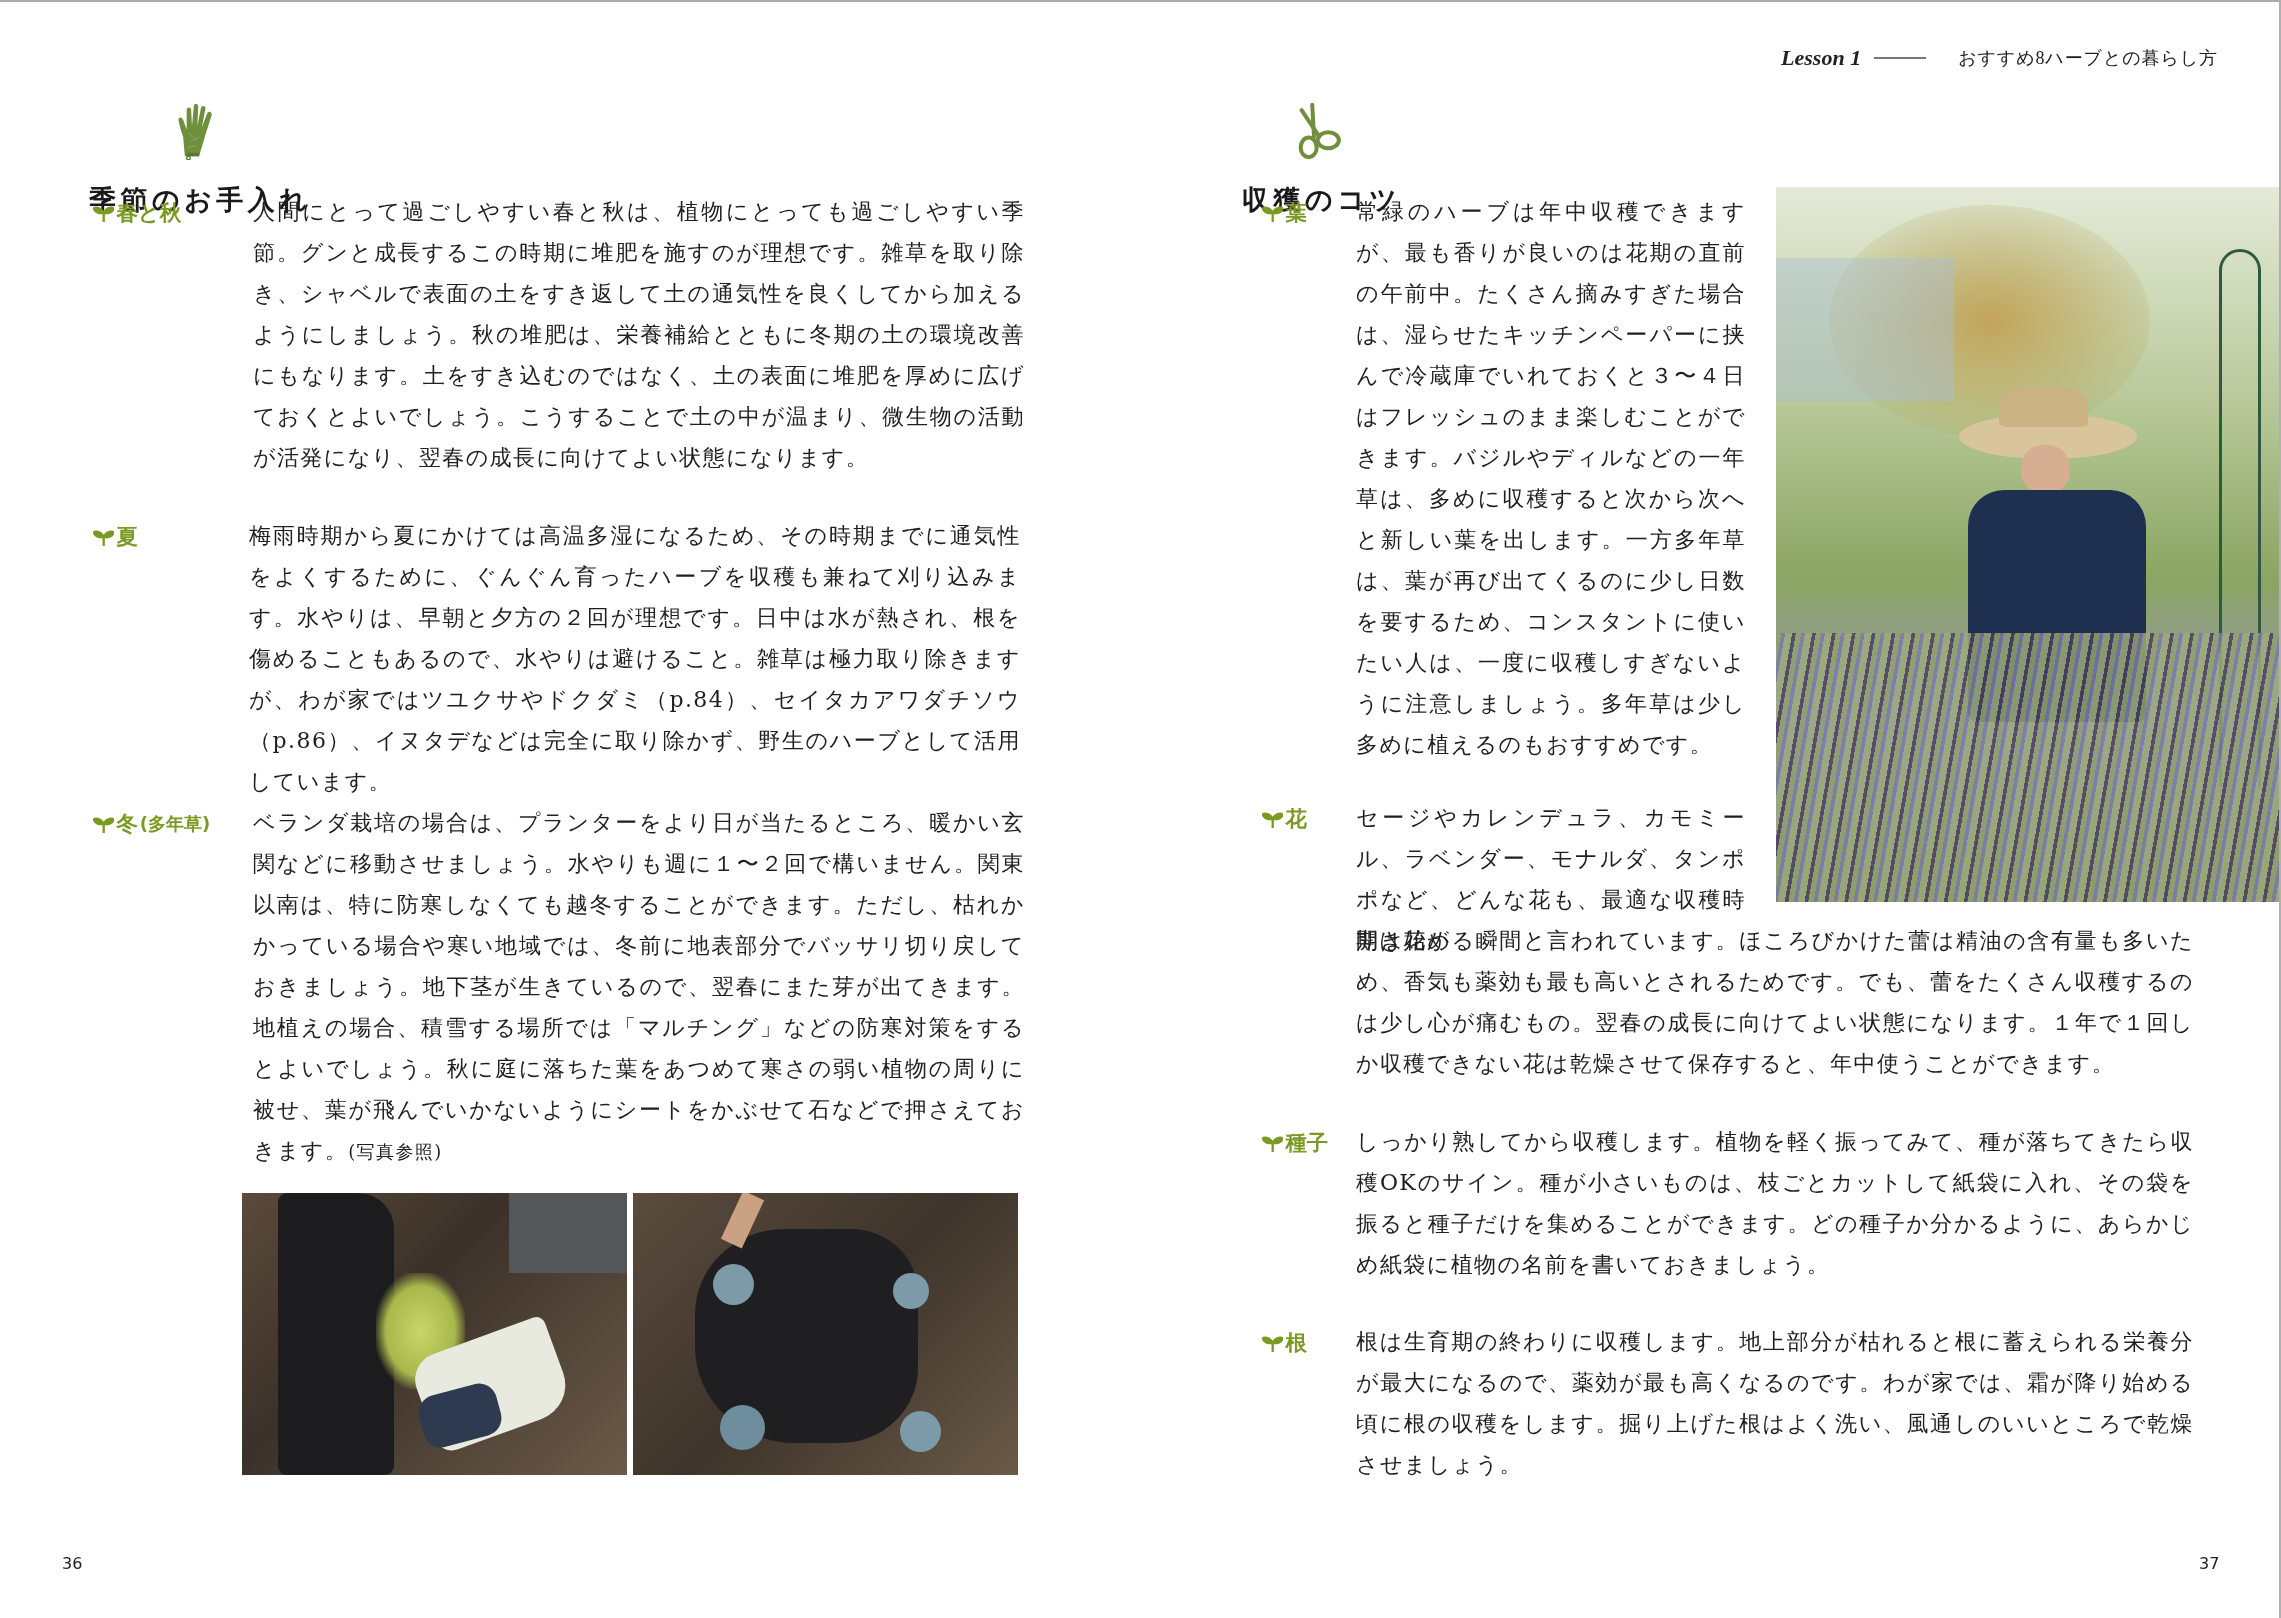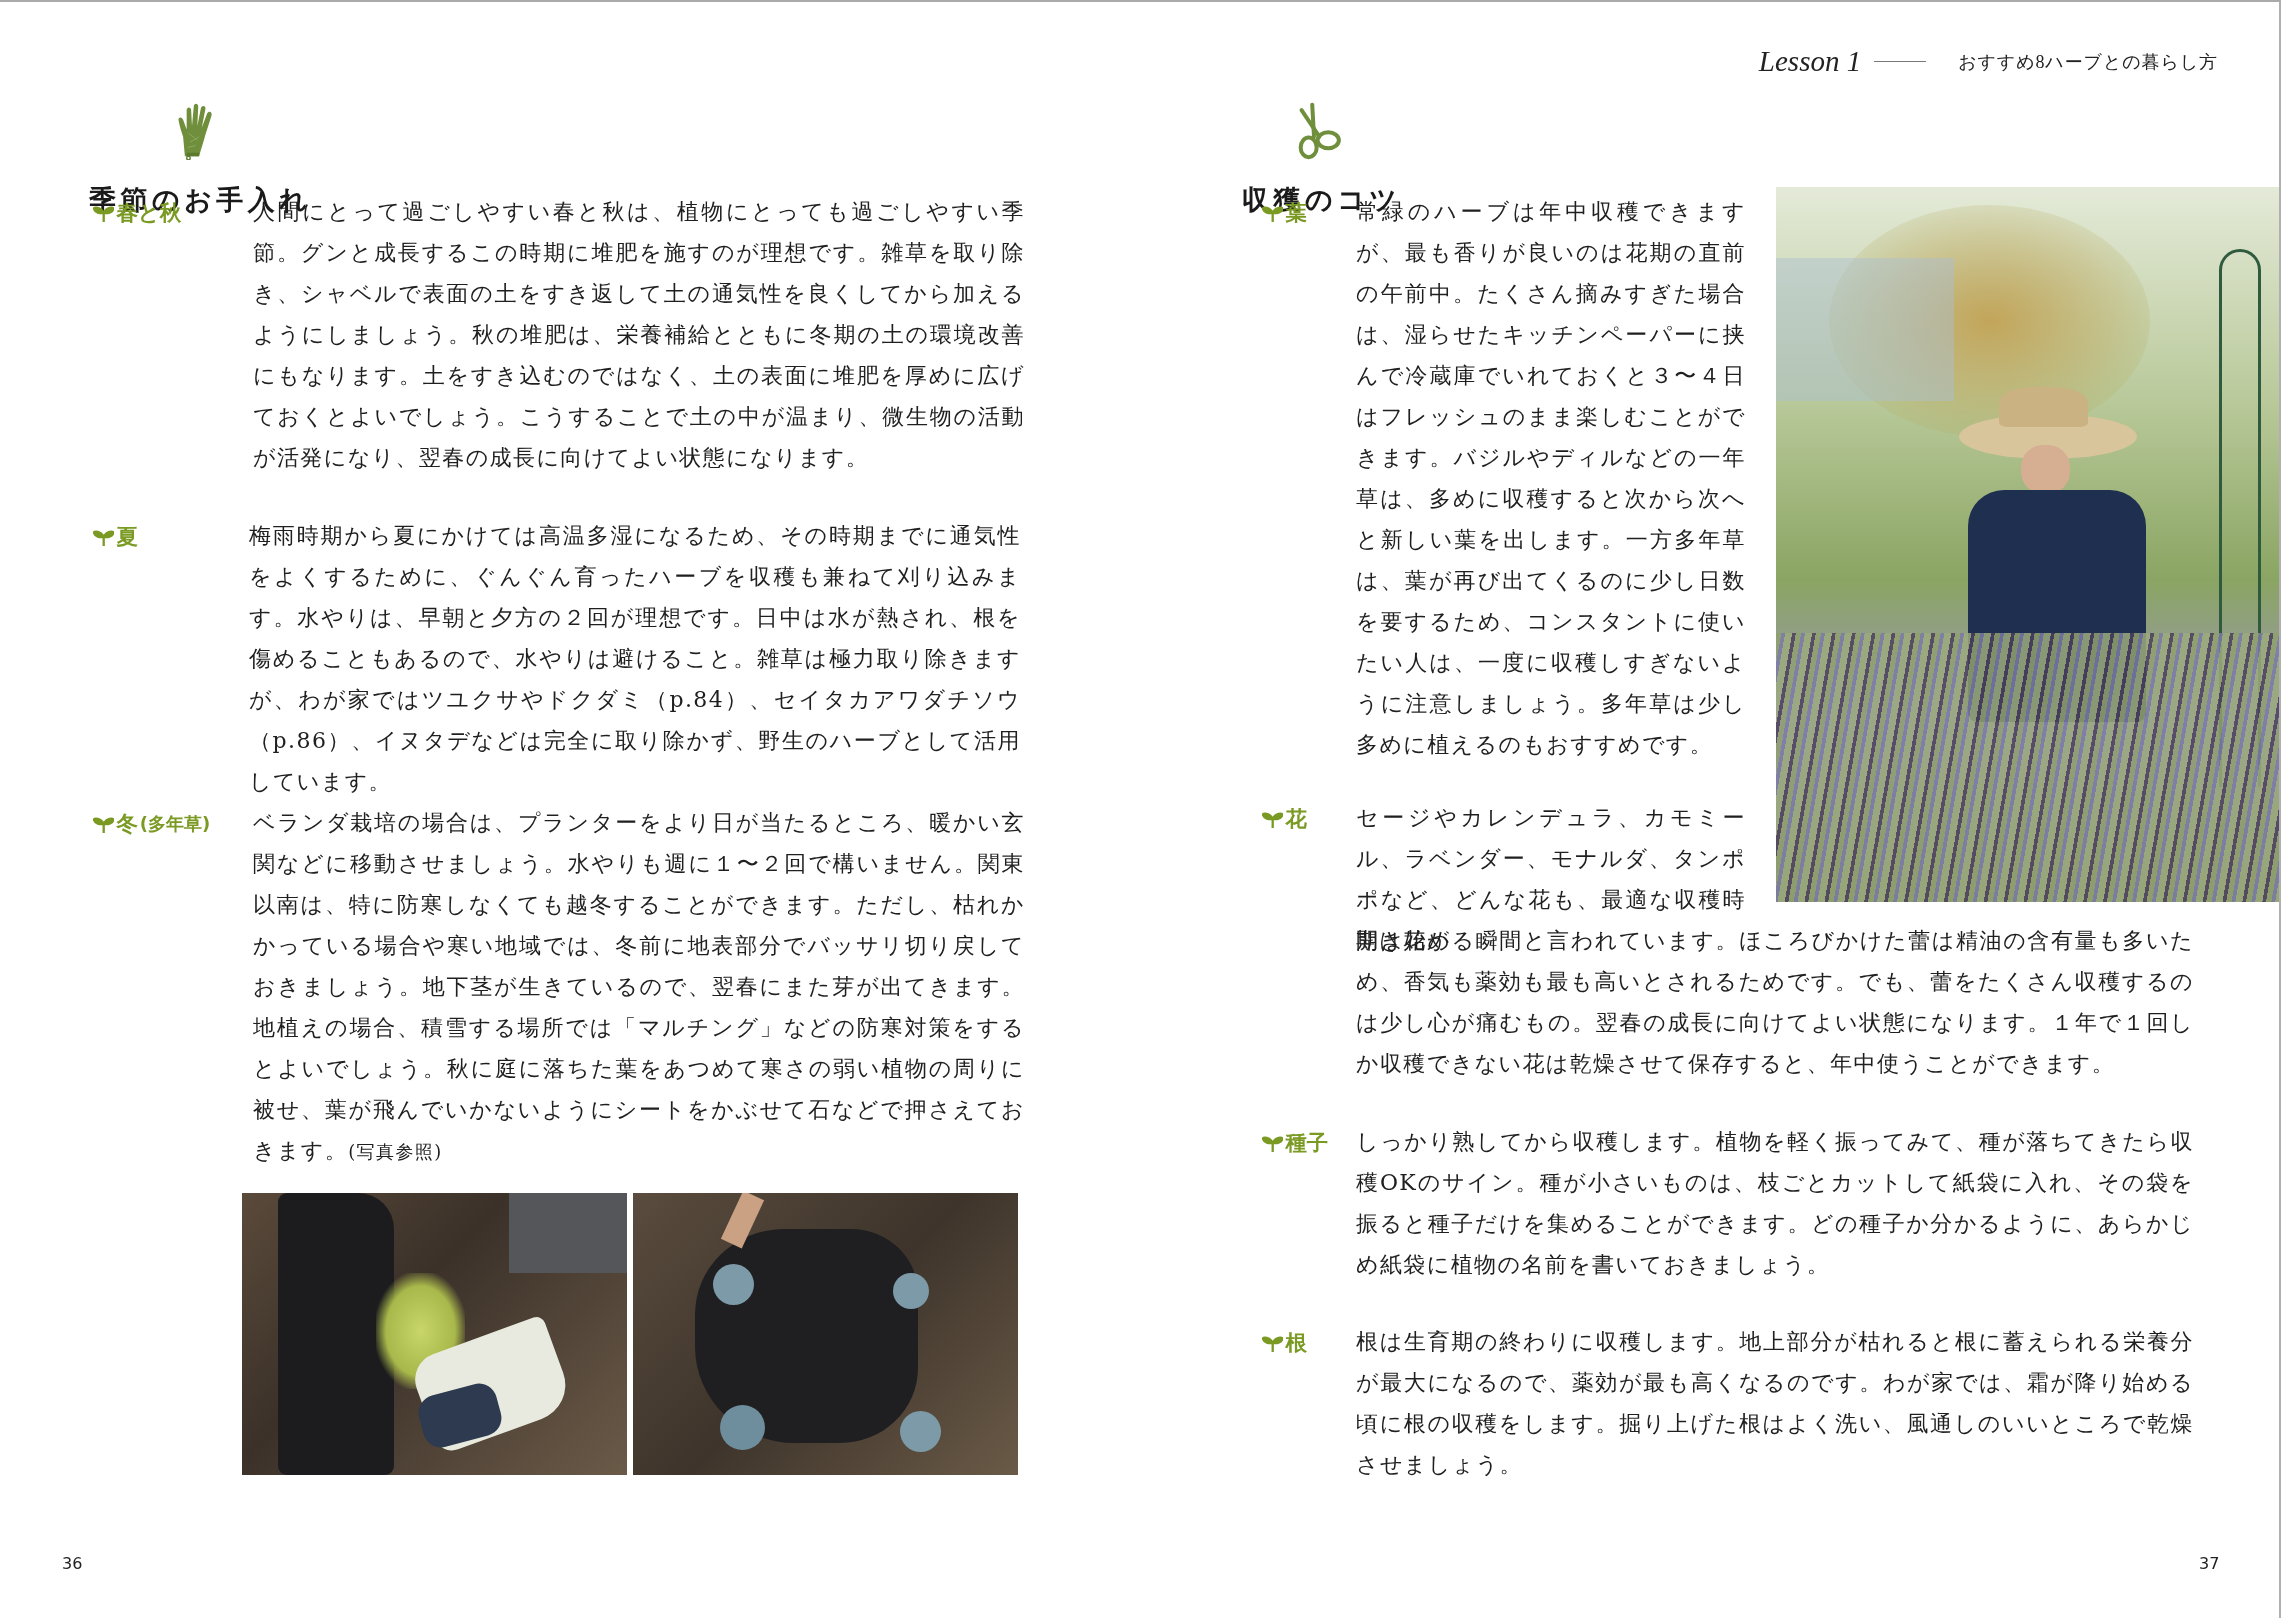--- a/index.html
+++ b/index.html
@@ -7,21 +7,21 @@
     width:2281px; height:1618px; position:relative; overflow:hidden;
     background:#ffffff; color:#1e1e1e;
     font-family: "DejaVu Serif", "Liberation Serif", serif;
     border-top:2.7px solid #aaaaaa; border-right:2.7px solid #b0b0b0; box-sizing:border-box;
   }
   .abs { position:absolute; }
   .running-head {
     top:43px; right:61px; display:flex; align-items:center; gap:12.5px;
     font-size:19.6px; color:#222;
   }
-  .running-head .lesson { font-family:"Liberation Serif", serif; font-style:italic; font-size:29px; }
+  .running-head .lesson { font-family:"Liberation Serif", serif; font-style:italic; font-size:22px;font-weight:bold; }
   .running-head .rule { width:52px; height:1.8px; background:#777; }
   .running-head .subtitle { font-family:Liberation Serif, serif; font-size:18px; letter-spacing:0.9px;margin-left:20px; }
 
   .section-heading { display:flex; align-items:center; gap:23px;flex-direction:column; }
   .section-heading .title {
     font-family:"DejaVu Sans", sans-serif; font-weight:bold; font-size:27px; letter-spacing:4.5px; color:#1a1a1a;
   }
   .icon-wrap { width:50px; height:57px; display:flex; align-items:center; justify-content:center; }
 
   .entry { position:absolute; }

